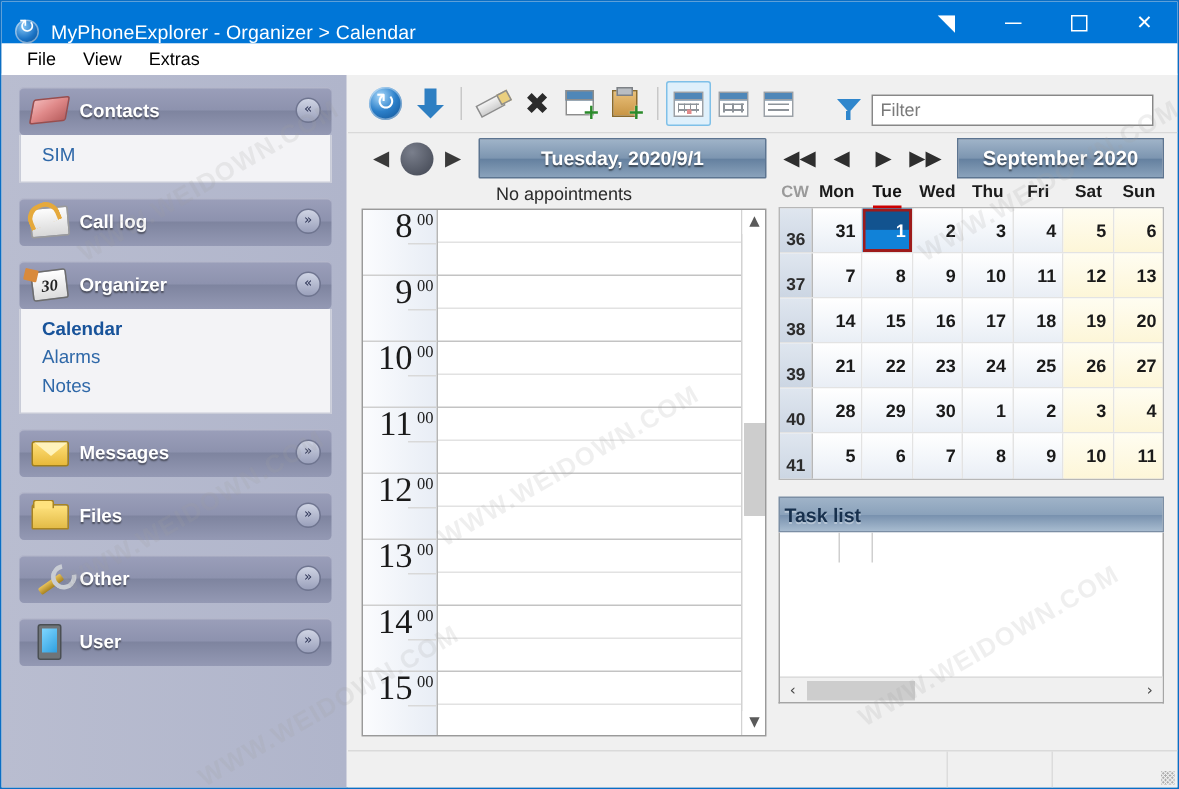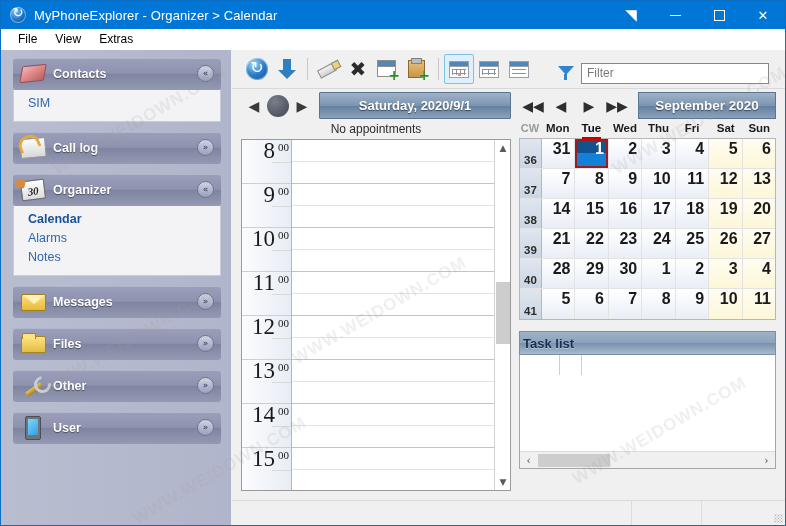--- a/index.html
+++ b/index.html
@@ -14,21 +14,21 @@
     width: 786px; height: 526px;
     border: 1px solid #0b6ec4;
     background: #f0f0f0;
     overflow: hidden;
   }
 
   
   #titlebar {
     position: absolute; left: 0; top: 0; width: 784px; height: 28px;
     background: #0076d7;
-    display: flex; align-items: center;
+    display: flex; align-items: flex-end;
   }
   #title-icon {
     width: 16px; height: 16px; margin-left: 9px; margin-right: 8px;
     border-radius: 50%;
     background: radial-gradient(circle at 35% 30%, #7fc3f5 0%, #1a72c4 55%, #0a4a86 100%);
     position: relative; flex: none;
     box-shadow: inset 0 0 0 1px rgba(255,255,255,.45);
   }
   #title-icon:after {
     content: "\21BB";
@@ -328,21 +328,21 @@
     font-size: 11.5px; font-weight: bold; color: #2b2b2b;
     display:flex; align-items:flex-end; justify-content:center; padding-bottom:2px;
   }
   .mc-day {
     flex: 1; border-right: 1px solid #e3e3e3; position: relative;
     background: linear-gradient(to bottom,#ffffff 0%, #f3f6fa 55%, #e9eef5 100%);
   }
   .mc-day:last-child { border-right:none; }
   .mc-day.weekend { background: linear-gradient(to bottom,#fffdf1 0%, #fdf6d8 100%); }
   .mc-day .n {
-    position:absolute; right:4px; top:1px; font-size:16px; font-weight:bold; color:#1a1a1a;
+    position:absolute; right:4px; top:8px; font-size:12px; font-weight:bold; color:#1a1a1a;
   }
   .mc-day.sel { background: linear-gradient(to bottom,#12538f 0%, #12538f 48%, #1182d8 50%, #1182d8 100%);
     box-shadow: inset 0 0 0 2px #9e1b1b; }
   .mc-day.sel .n { color:#ffffff; }
 
   
   #tasklist { position:absolute; left: 287px; top: 242px; width: 257px; height: 160px; }
   #tl-head {
     height: 24px;
     background: linear-gradient(to bottom,#9fb3c8 0%, #8ba2bb 50%, #7891ae 52%, #a7bbcf 100%);
@@ -543,21 +543,21 @@
       <input id="filter-input" type="text" placeholder="Filter" style="">
     </div>
   </div>
 
   <div id="content">
 
     <div id="daynav">
       <div class="nav-arrow">◀</div>
       <div class="nav-dot"></div>
       <div class="nav-arrow">▶</div>
-      <div class="date-field">Saturday, 2020/9/1</div>
+      <div class="date-field">Tuesday, 2020/9/1</div>
     </div>
     <div id="appt-label">No appointments</div>
 
     <div id="daygrid">
       <div id="timecol">
         <div class="hour-cell">
           <span class="hh">8</span>
           <span class="mm">00</span>
           <i class="halfline"></i>
           </div>

